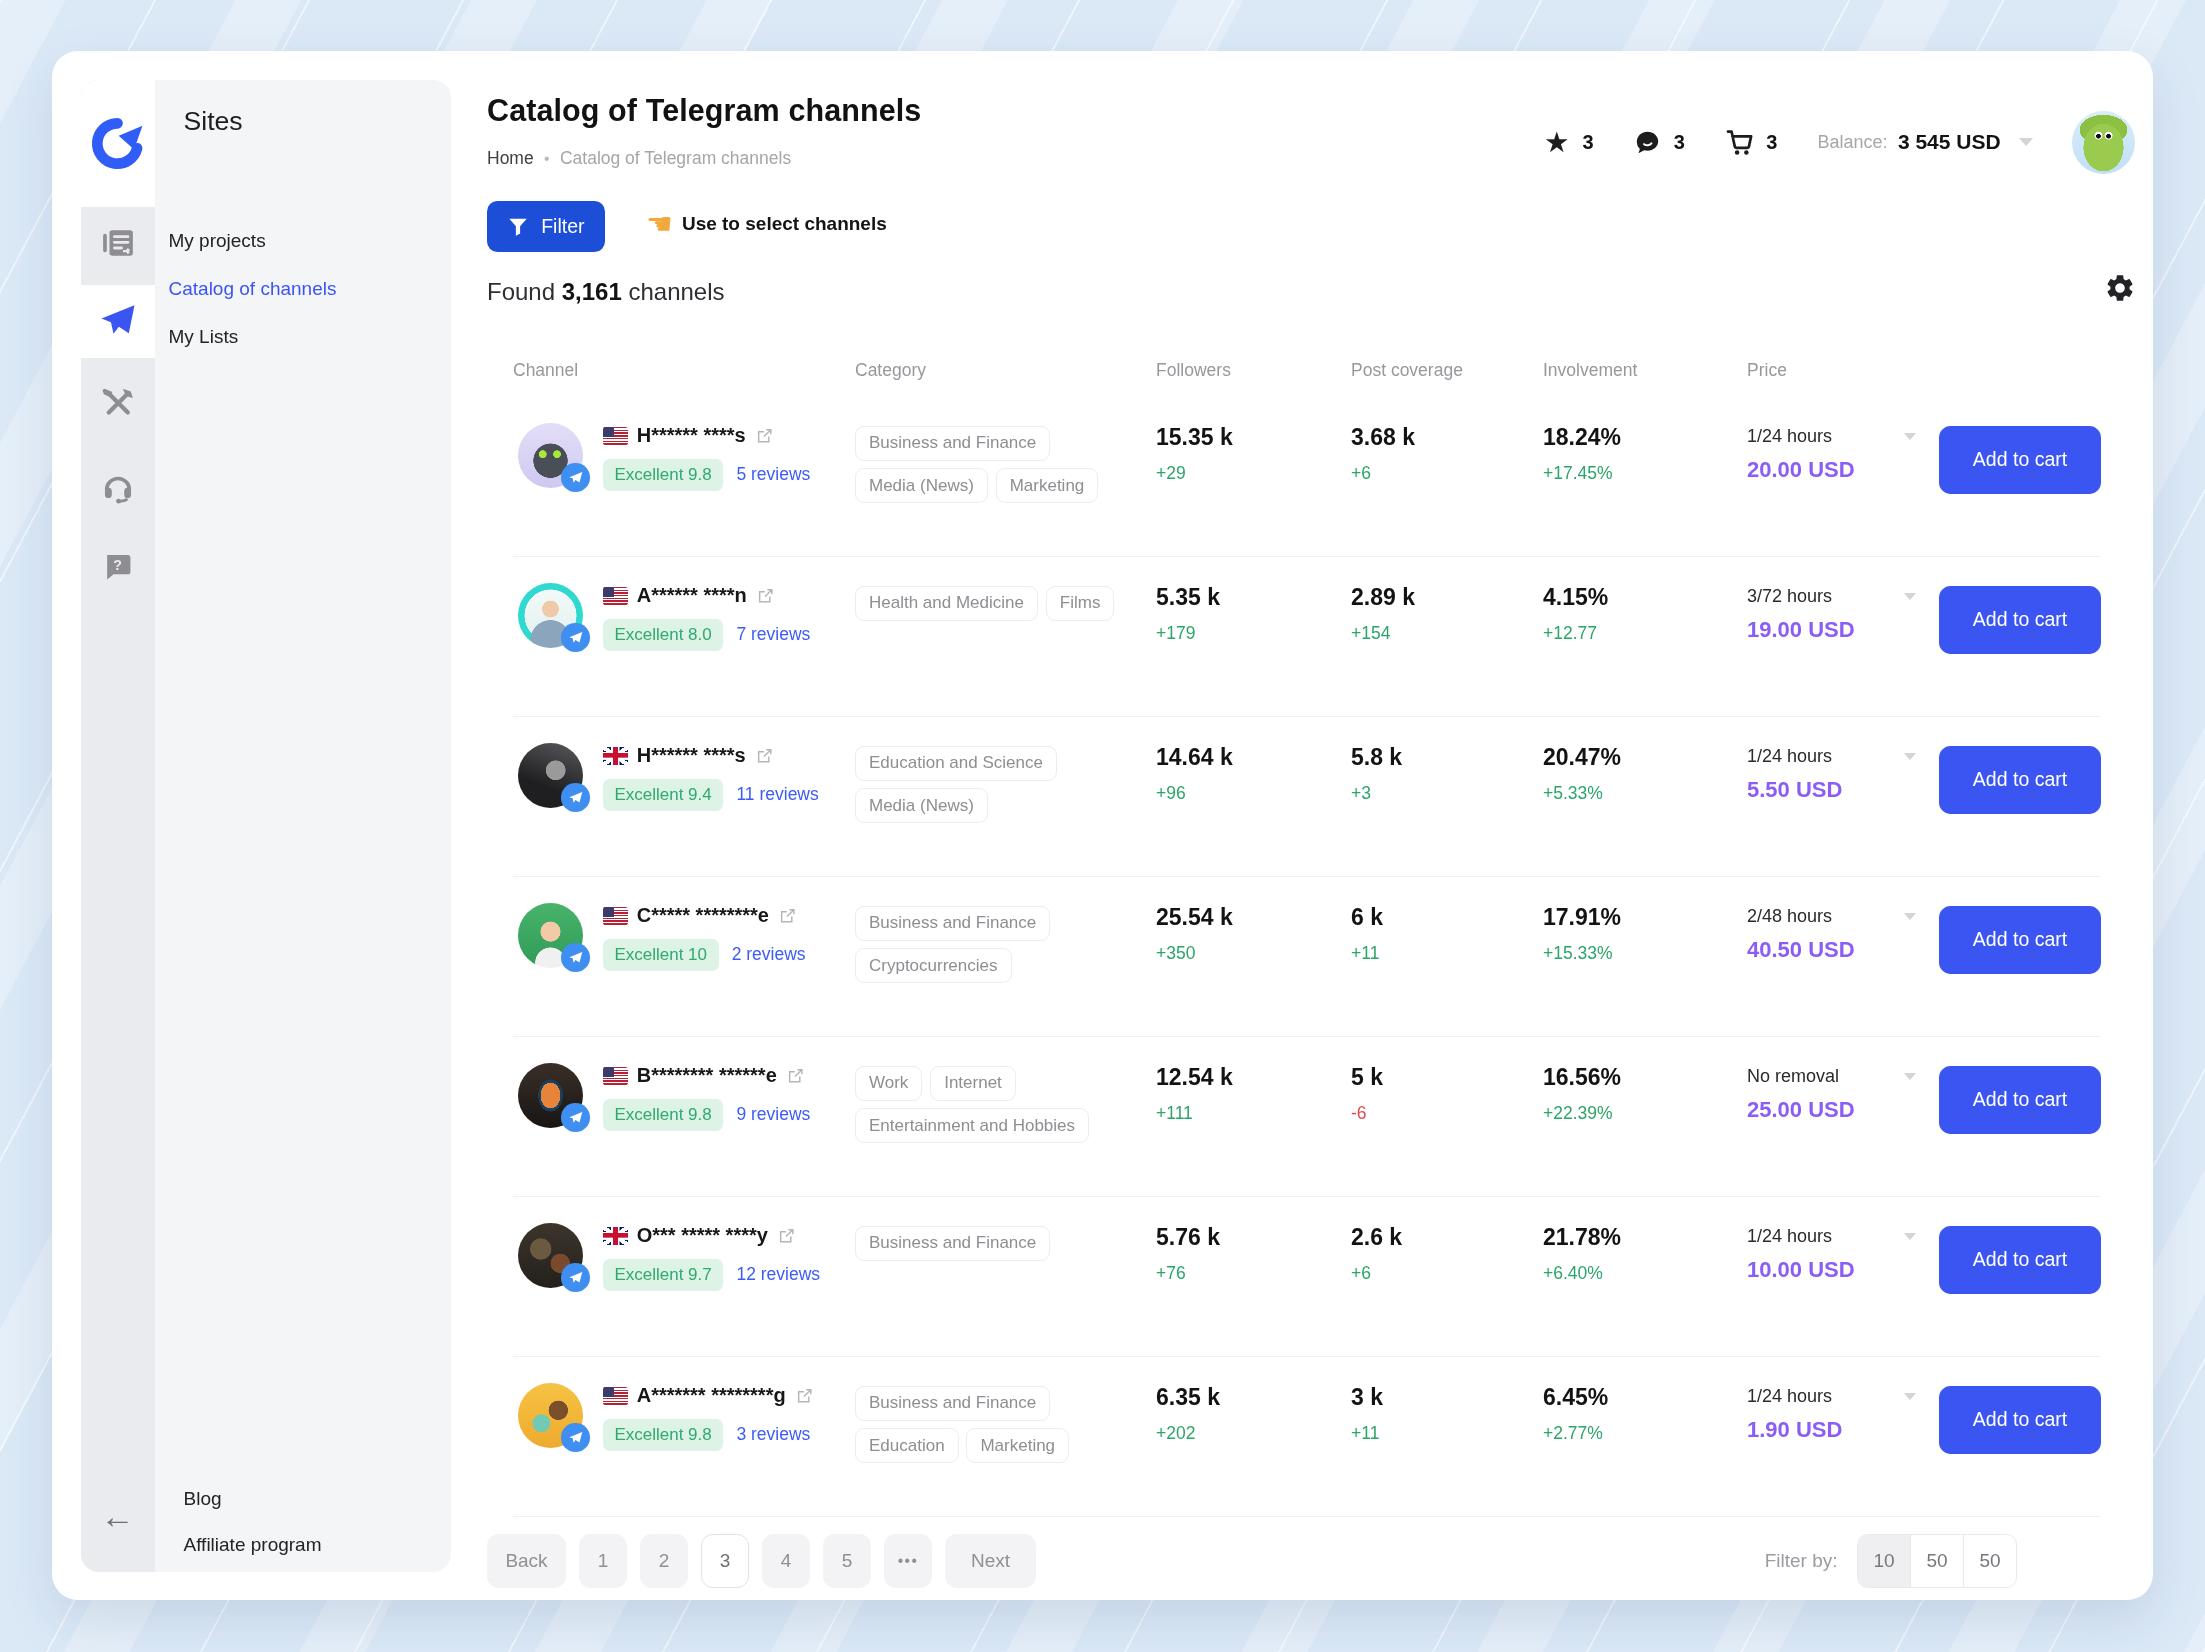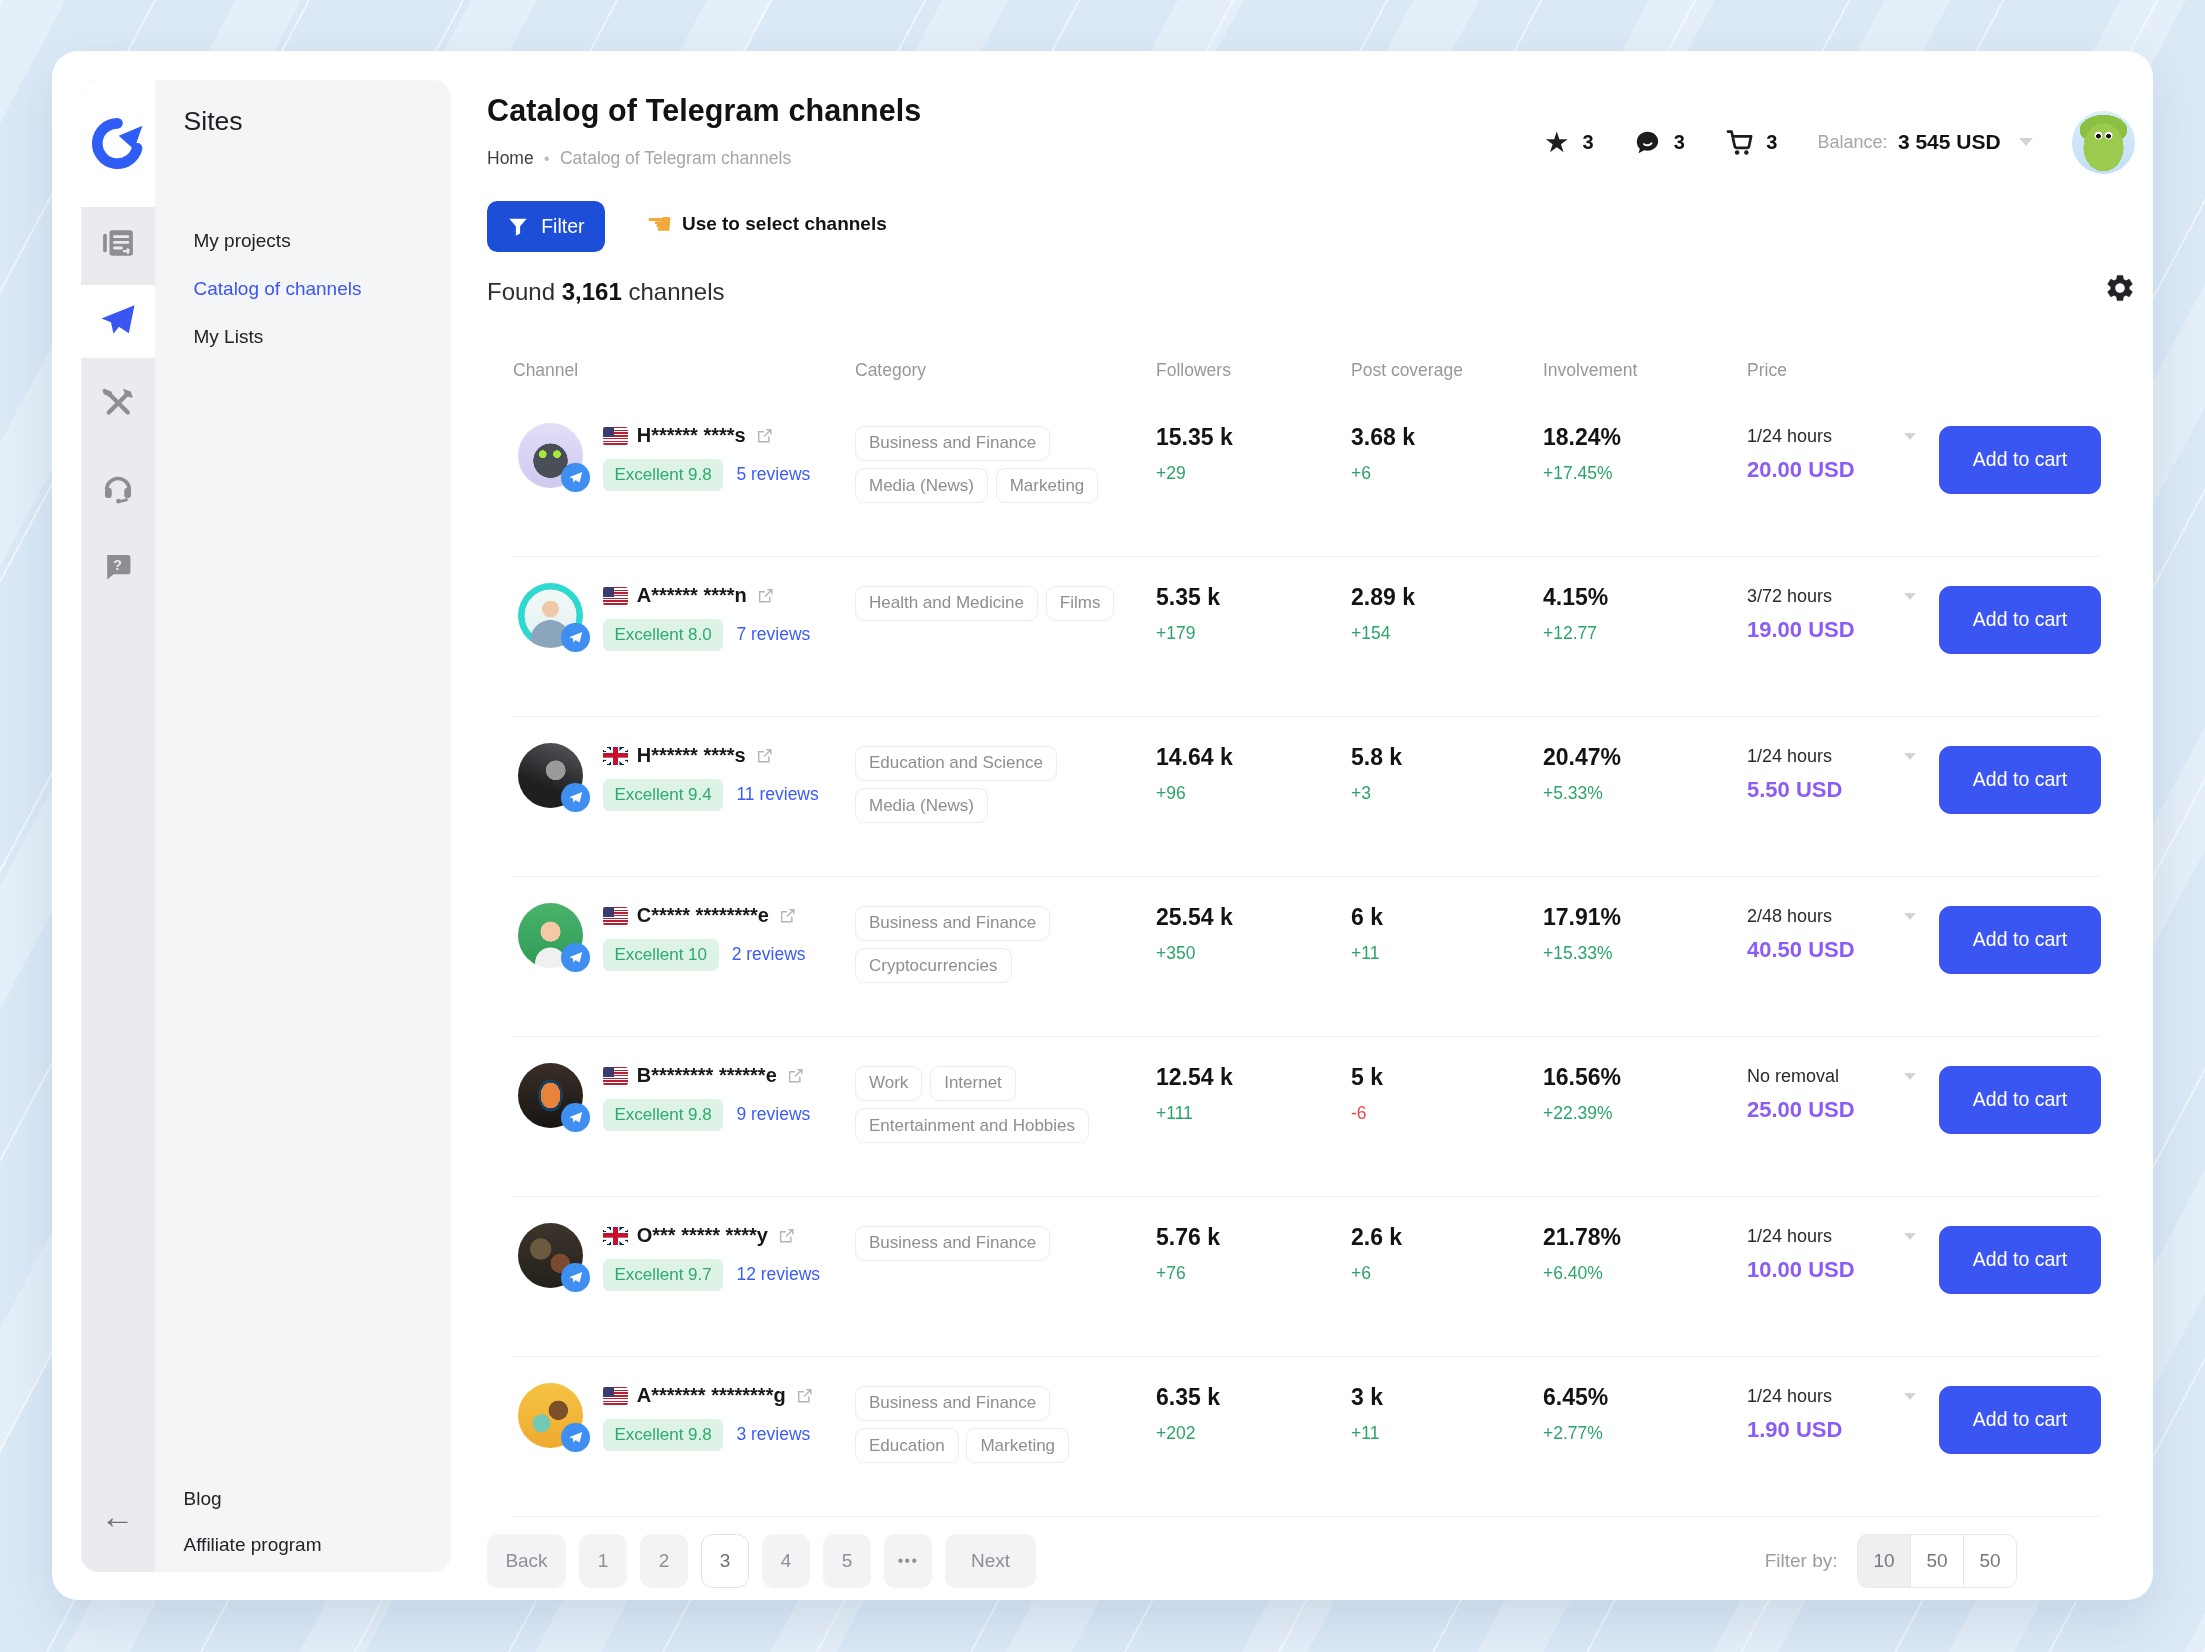--- a/index.html
+++ b/index.html
@@ -18,21 +18,21 @@
   
   .sidebar{position:absolute;left:28.5px;top:28.5px;width:370px;height:1492px;border-radius:18px;background:#f4f5f7;overflow:hidden;}
   .rail{position:absolute;left:0;top:0;width:74px;height:100%;background:#eaebee;display:flex;flex-direction:column;align-items:center;}
   .logo-cell{width:74px;height:127px;background:#ffffff;display:flex;align-items:center;justify-content:center;flex:none;}
   .rail-item{width:74px;height:73px;display:flex;align-items:center;justify-content:center;flex:none;cursor:pointer;}
   .rail-item.mt8{margin-top:5.2px}.rail-item.mt13{margin-top:8.4px}.rail-item.mt17{margin-top:11px}.rail-item.mt11{margin-top:7.1px}
   .rail-item.active{background:#ffffff;}
   .rail-back{position:absolute;bottom:26px;left:0;width:74px;height:58px;display:flex;align-items:center;justify-content:center;
     font-size:34px;color:#6f6f75;cursor:pointer;}
   .panel-title{position:absolute;left:103px;top:26px;font-size:26.6px;font-weight:500;color:#1e1e22;margin:0;}
-  .panel-nav{position:absolute;left:113px;top:151px;display:flex;flex-direction:column;gap:28.5px;}
+  .panel-nav{position:absolute;left:88px;top:151px;display:flex;flex-direction:column;gap:28.5px;}
   .panel-nav .item{font-size:19px;color:#232327;cursor:pointer;line-height:19.5px;}
   .panel-nav .item.active{color:#3b55f2;}
   .panel-footer{position:absolute;left:103px;bottom:17px;display:flex;flex-direction:column;gap:27px;}
   .panel-footer .item{font-size:19px;color:#232327;cursor:pointer;line-height:19.5px;}
   
   .main{position:absolute;left:399px;top:0;right:0;bottom:0;}
   .page-title{position:absolute;left:36px;top:42px;font-size:30.5px;font-weight:700;color:#121214;margin:0;letter-spacing:0.1px;}
   .breadcrumb{position:absolute;left:36px;top:97px;font-size:17.5px;display:flex;align-items:center;gap:10.4px;}
   .breadcrumb .home{color:#3f3f44;cursor:pointer;}
   .breadcrumb .dot{color:#b9b9bf;font-size:15.6px;}

